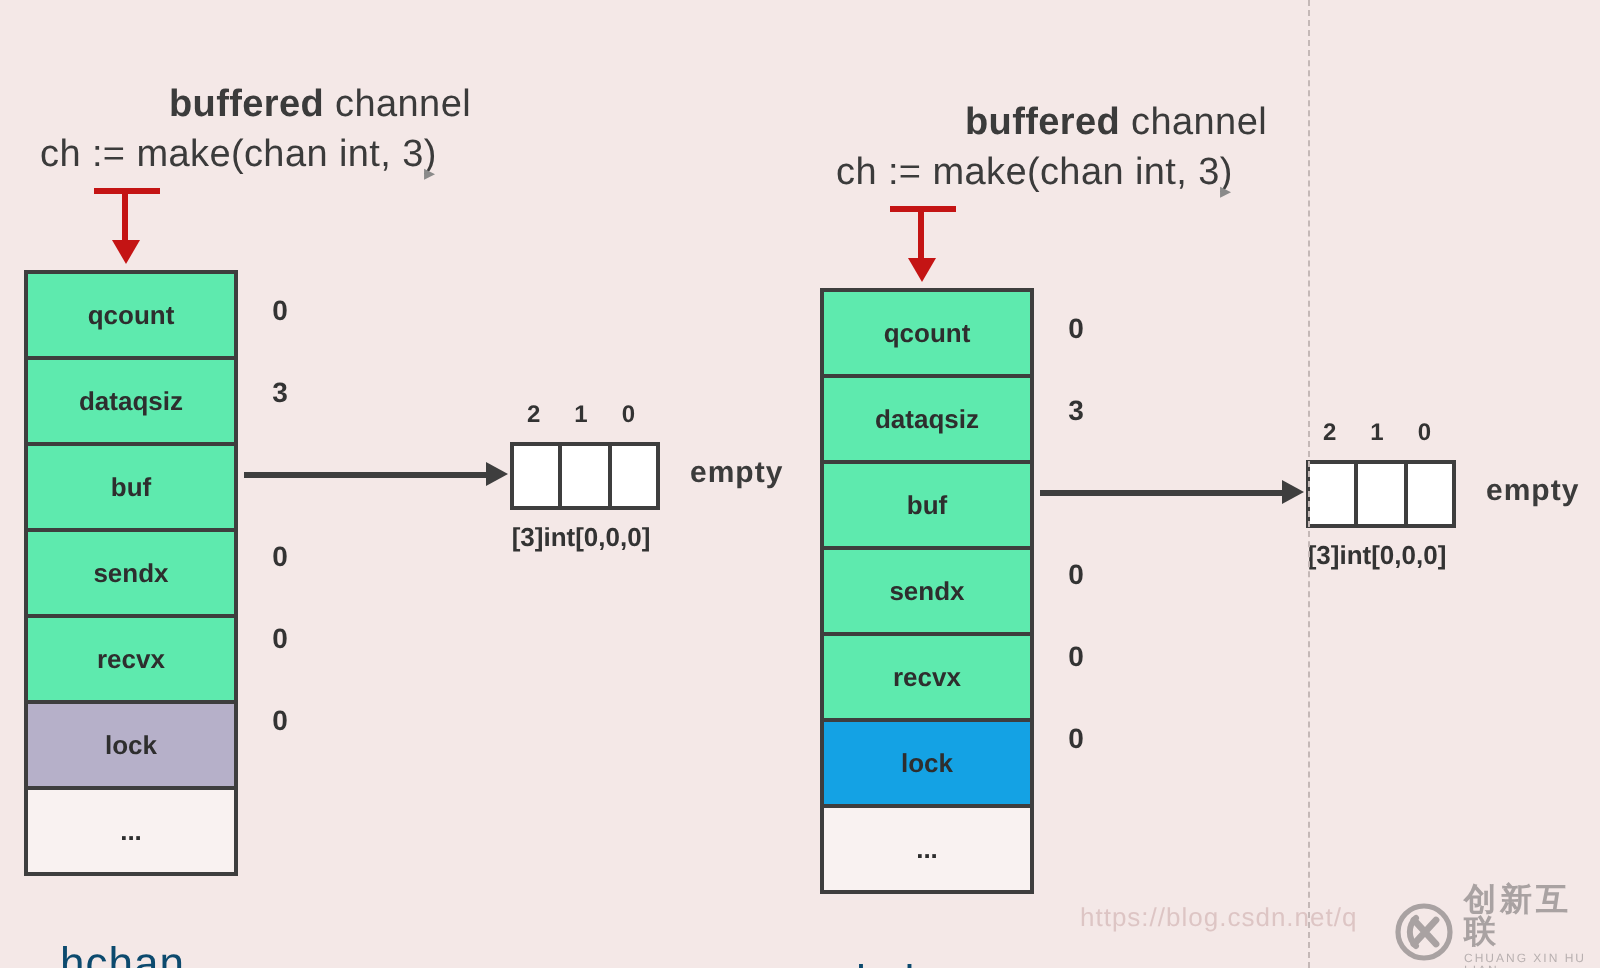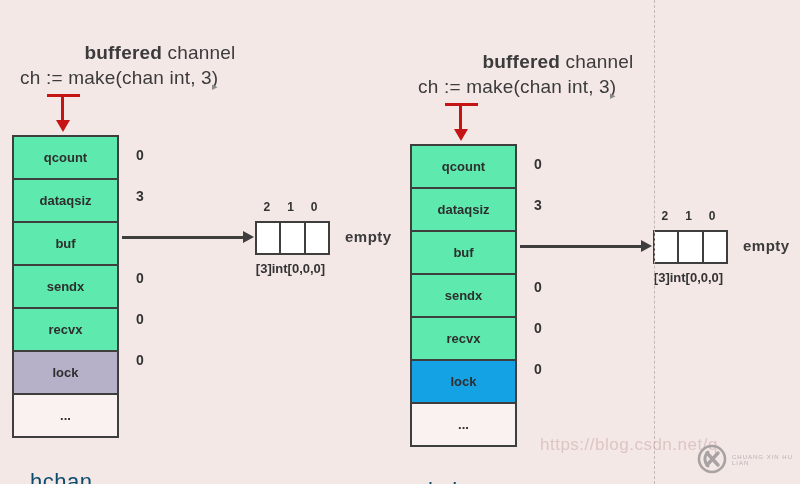--- a/index.html
+++ b/index.html
@@ -56,21 +56,21 @@
   .arr-label{left:243px;top:261px;width:95px;text-align:center;
     font-size:13px;font-weight:bold;color:#333;}
   .empty-label{left:345px;top:228px;font-size:15px;font-weight:bold;color:#3b3b3b;letter-spacing:.5px;}
 
   .hchan-label{left:30px;top:433px;font-size:22px;color:#0c4a6e;letter-spacing:.5px;margin-top:36px;}
 
   
   .separator{left:654px;top:0;height:484px;width:0;border-left:1px dashed #c4b8b7;}
 
   
-  .wm-url{left:540px;top:435px;font-size:17px;color:rgba(202,168,168,.55);letter-spacing:.5px;}
+  .wm-url{left:540px;top:451px;font-size:13px;color:rgba(202,168,168,.55);letter-spacing:.5px;}
   .brand{left:696px;top:443px;display:flex;align-items:center;gap:4px;}
   .brand svg{display:block;}
   .brand-text{display:flex;flex-direction:column;line-height:1;}
   .brand-name{font-size:16px;font-weight:bold;color:#a9a2a2;letter-spacing:2px;}
   .brand-sub{font-size:6px;color:#b8b0b0;letter-spacing:1px;margin-top:2px;}
 </style>
 </head>
 <body>
 
 <div class="diagram d0">
@@ -175,15 +175,16 @@
 
 <div class="abs brand">
   <span>
     <svg width="32" height="32" viewBox="0 0 32 32">
       <circle cx="16" cy="16" r="13" fill="none" stroke="#a9a2a2" stroke-width="2.6"></circle>
       <path d="M11 10 L22 22 M22 10 L11 22" fill="none" stroke="#a9a2a2" stroke-width="3.4" stroke-linecap="round"></path>
       <path d="M12 9 A9.5 9.5 0 0 0 12 23" fill="none" stroke="#a9a2a2" stroke-width="3" stroke-linecap="round"></path>
     </svg>
   </span>
   <span class="brand-text">
+    <span class="brand-name">创新互联</span>
     <span class="brand-sub">CHUANG XIN HU LIAN</span>
   </span>
 </div>
 
 </body></html>

